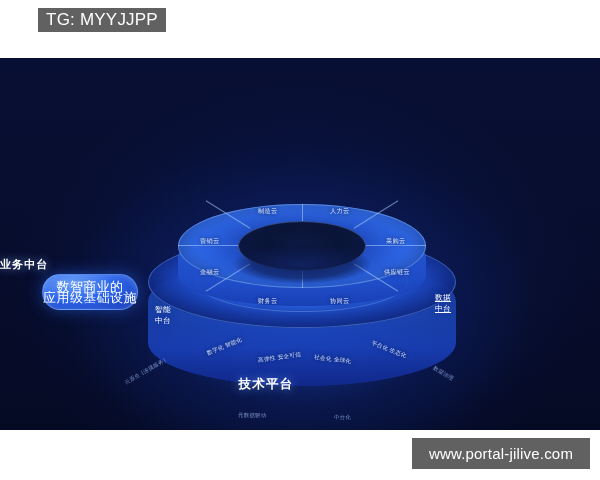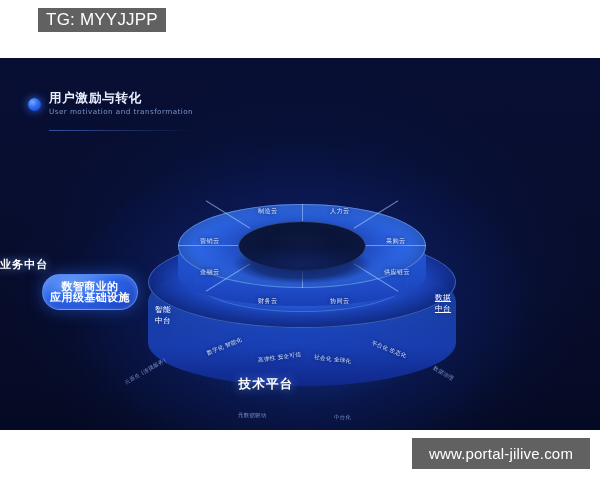--- a/index.html
+++ b/index.html
@@ -277,57 +277,48 @@
 
   
   .pill {
     position: absolute;
     border-radius: 999px;
     display: flex;
     flex-direction: column;
     align-items: center;
     justify-content: center;
     color: #ffffff;
-    font-size: 11px;
+    font-size: 13px;
     line-height: 11px;
     letter-spacing: .4px;
     text-align: center;
     background:
       radial-gradient(ellipse at 30% 25%, rgba(110,165,255,0.95) 0%, rgba(46,104,240,0.98) 45%, rgba(22,56,180,0.98) 100%);
     border: 1px solid rgba(130,180,255,0.55);
     box-shadow: 0 0 16px rgba(44,100,235,0.55), inset 0 1px 6px rgba(160,200,255,0.35);
     box-sizing: border-box;
-    font-weight: bold;
   }
   #pill-left  { left: 42px;  top: 216px; width: 96px; height: 36px; }
   #pill-right { left: 482px; top: 226px; width: 98px; height: 36px; }
 
   .pill-line { display: block; }
 
   .glow-spot {
     position: absolute;
     border-radius: 50%;
     pointer-events: none;
   }
 </style>
 </head>
 <body>
 
 <div class="wm" id="wm-top">TG: MYYJJPP</div>
 
 <div id="stage">
 
-  <div id="header">
-    <div id="header-dot"></div>
-    <div id="header-texts">
-      <div id="header-title">用户激励与转化</div>
-      <div id="header-sub">User motivation and transformation</div>
-    </div>
-    <div id="header-rule"></div>
-  </div>
 
   <div id="figure">
 
     <div class="glow-spot" style="left:150px;top:150px;width:300px;height:200px;background:radial-gradient(ellipse at 50% 50%, rgba(40,96,230,0.22) 0%, rgba(40,96,230,0) 70%);"></div>
 
     <div id="tech-body"></div>
     <div id="tech-top"></div>
     <div id="tech-rim"></div>
     <div id="tech-inner-ellipse"></div>
 

